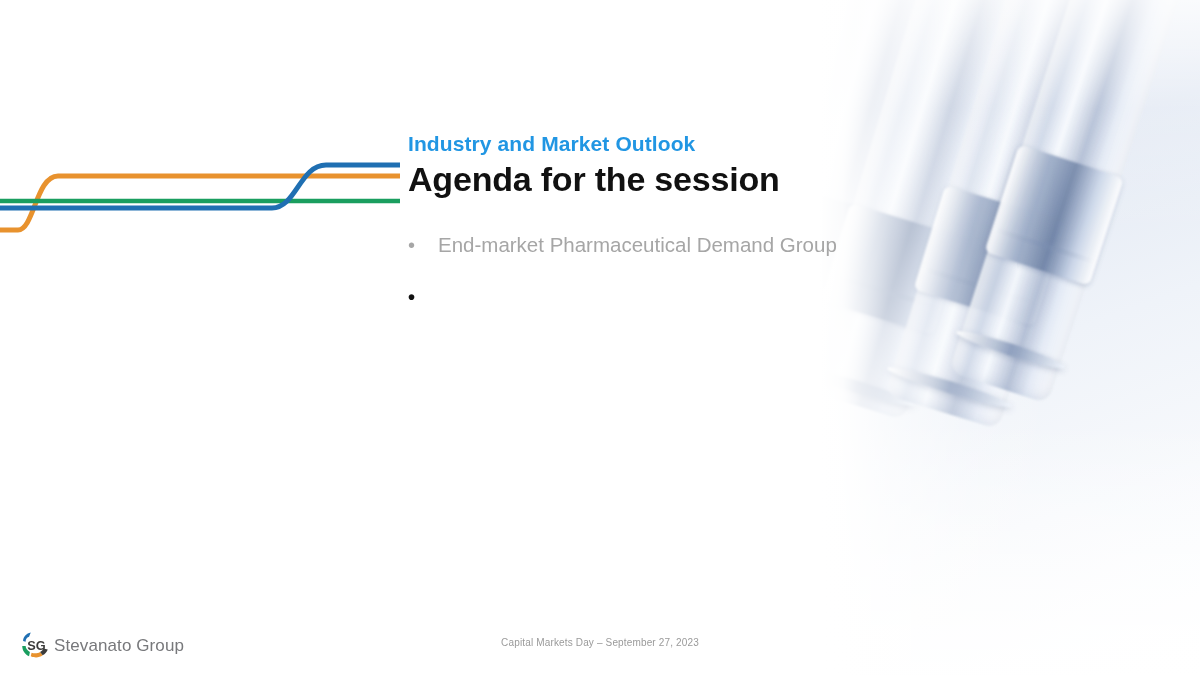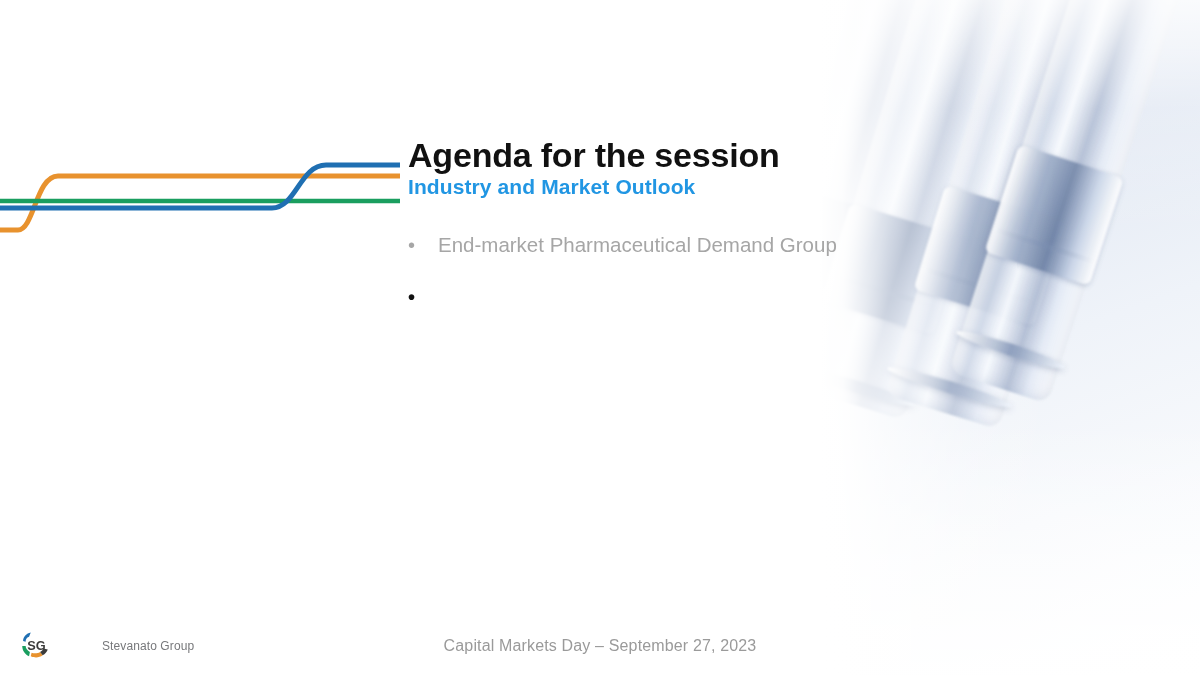--- a/index.html
+++ b/index.html
@@ -106,34 +106,33 @@
     line-height:1;
   }
   .agenda-item.inactive { color:#A6A6A6; font-weight:normal; }
   .agenda-item.inactive .dot { color:#A6A6A6; }
   .agenda-item.active { color:#111111; font-weight:bold; }
   .agenda-item.active .dot { color:#111111; }
 
   
   #logo-lockup {
     position:absolute; left:18px; top:629px;
-    display:flex; align-items:center; gap:10px;
+    display:flex; align-items:center; gap:2px;
   }
   #logo-mark { width:34px; height:34px; display:block; }
   #logo-wordmark {
     color:#77787B;
-    font-size:12px;
+    font-size:17px;
     letter-spacing:.1px;
-    margin-left:40px;
   }
   #footer-note {
     position:absolute; left:0; right:0; top:637px;
     text-align:center;
     color:#9A9A9A;
-    font-size:16px;
+    font-size:10px;
     letter-spacing:.15px;
   }
 </style>
 </head>
 <body>
 
 <div id="vial-photo">
   <div class="photo-base"></div>
 
   <div class="vial" style="left:-40px; top:-60px; width:96px; height:430px; transform:rotate(16deg);">
@@ -172,22 +171,22 @@
   <div class="photo-veil"></div>
 </div>
 
 <svg id="deco-lines" viewBox="0 0 400 92" preserveAspectRatio="none">
   <path d="M 0,80 L 18,80 C 34,80 36,26 58,26 L 400,26" fill="none" stroke="#E8922E" stroke-width="5" stroke-linecap="round"></path>
   <path d="M 0,51 L 400,51" fill="none" stroke="#1A9E5F" stroke-width="4.5" stroke-linecap="round"></path>
   <path d="M 0,58 L 272,58 C 296,58 300,15 326,15 L 400,15" fill="none" stroke="#1F6FB2" stroke-width="5" stroke-linecap="round"></path>
 </svg>
 
 <div id="content">
+  <div id="eyebrow">Industry and Market Outlook</div>
   <div id="slide-title">Agenda for the session</div>
-  <div id="eyebrow">Industry and Market Outlook</div>
 
   <ul id="agenda-list">
     <li class="agenda-item inactive">
       <span class="dot">•</span>
       <span>End-market Pharmaceutical Demand Group</span>
     </li>
     <li class="agenda-item active">
       <span class="dot">•</span>
     </li>
   </ul>

